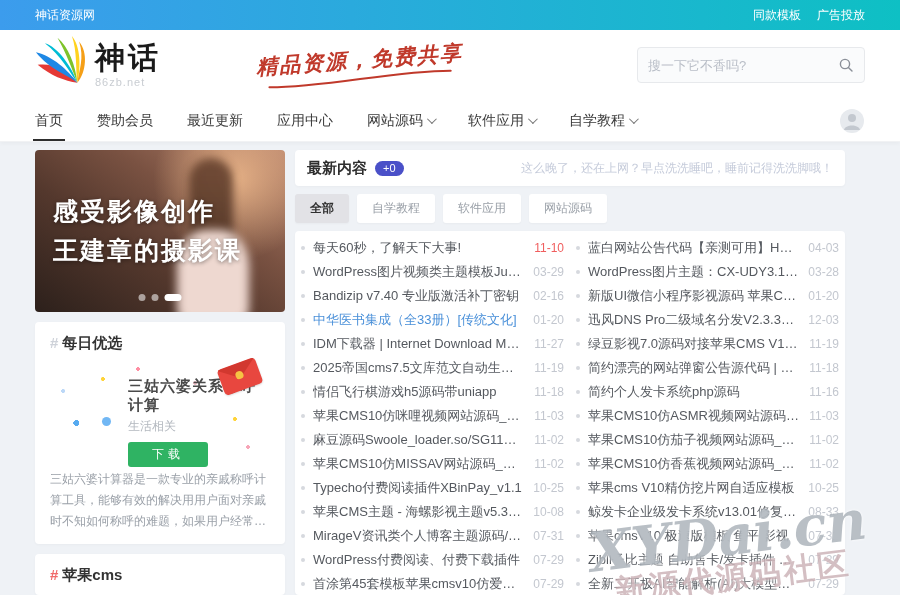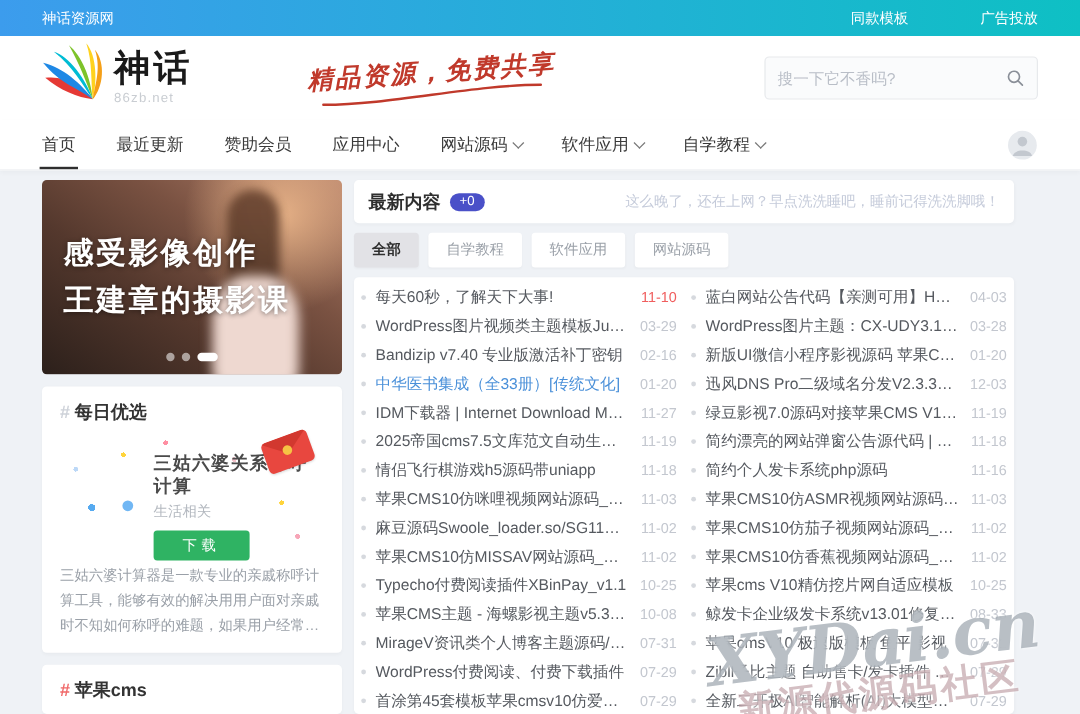--- a/index.html
+++ b/index.html
@@ -6,21 +6,21 @@
   html,body { width:900px; height:595px; }
   body {
     font-family:"Liberation Sans","DejaVu Sans",sans-serif;
     background:#eff2f6; position:relative; overflow:hidden; color:#333;
   }
   
   .topbar { height:30px; background:linear-gradient(90deg,#3c9ced,#0ec0c4);
     display:flex; align-items:center; justify-content:space-between; padding:0 35px;
     color:#fff; font-size:12px; }
   .topbar-links { display:flex; gap:16px; }
-  .topbar-links span { cursor:pointer;margin-left:44px; }
+  .topbar-links span { cursor:pointer; }
   
   .header { height:70px; background:#fff; display:flex; align-items:center; padding:0 35px; }
   .logo { display:flex; align-items:center; gap:6px; cursor:pointer; }
   .logo-text-block { display:flex; flex-direction:column; }
   .logo-title { font-family:"DejaVu Serif","Liberation Serif",serif; font-size:30px; font-weight:bold; color:#1a1a1a; line-height:1; letter-spacing:3px; }
   .logo-sub { font-size:11px; color:#c9cdd2; margin-top:3px; letter-spacing:1px; }
   .slogan-wrap { margin-left:95px; display:flex; flex-direction:column; align-items:center; }
   .slogan { font-family:"DejaVu Serif","Liberation Serif",serif; font-style:italic; font-weight:bold;
     font-size:21px; color:#c0392b; letter-spacing:2px; transform:rotate(-4deg); }
   .slogan-swoosh { margin-top:-2px; transform:rotate(-4deg); }
@@ -163,24 +163,24 @@
       <line x1="10.4" y1="10.4" x2="14" y2="14" stroke="#8a8f98" stroke-width="1.4" stroke-linecap="round"></line>
     </svg>
   </div>
 </div>
 
 <div class="navbar">
   <div class="nav-item active">
     <span>首页</span>
   </div>
   <div class="nav-item">
+    <span>赞助会员</span>
+  </div>
+  <div class="nav-item">
     <span>最近更新</span>
-  </div>
-  <div class="nav-item">
-    <span>赞助会员</span>
   </div>
   <div class="nav-item">
     <span>应用中心</span>
   </div>
   <div class="nav-item">
     <span>网站源码</span>
     <i class="chev"></i>
   </div>
   <div class="nav-item">
     <span>软件应用</span>

